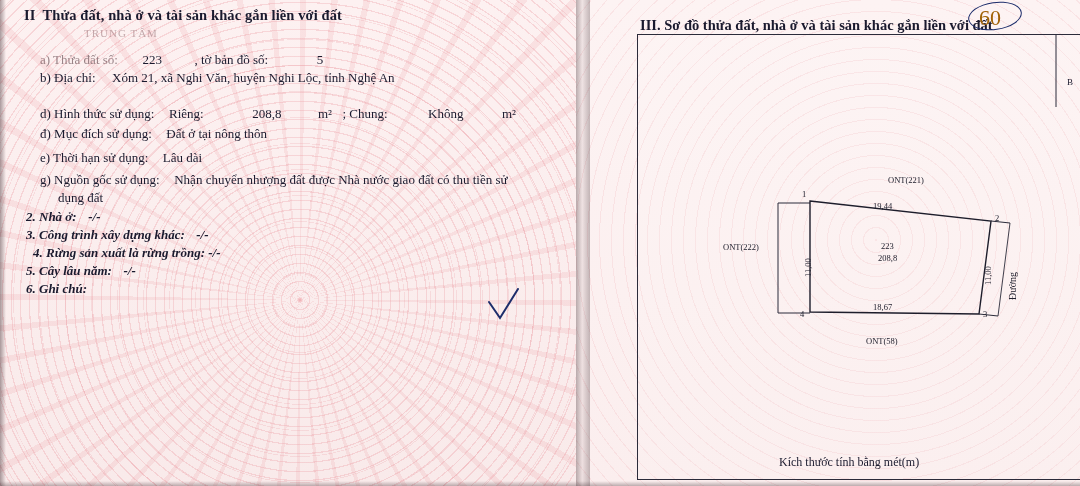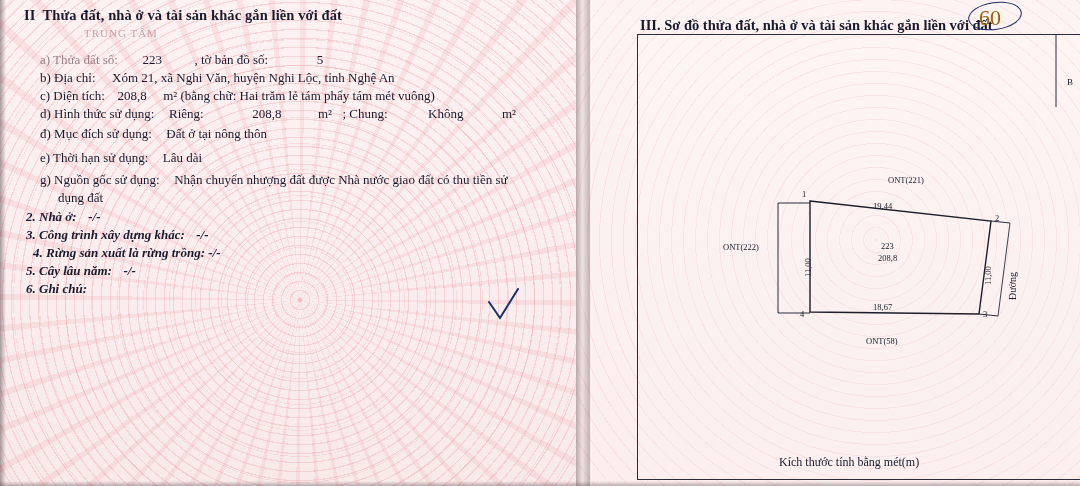--- a/index.html
+++ b/index.html
@@ -187,28 +187,20 @@
     <span style="display:inline-block;width:42px;"></span>
     <span>5</span>
   </div>
 
   <div class="row" style="left:40px; top:70px;">
     <span>b) Địa chỉ:</span>
     <span style="display:inline-block;width:10px;"></span>
     <span>Xóm 21, xã Nghi Văn, huyện Nghi Lộc, tỉnh Nghệ An</span>
   </div>
 
-  <div class="row" style="left:40px; top:88px;">
-    <span>c) Diện tích:</span>
-    <span style="display:inline-block;width:6px;"></span>
-    <span>208,8</span>
-    <span style="display:inline-block;width:10px;"></span>
-    <span class="unit-sup">m²</span>
-    <span>(bằng chữ: Hai trăm lẻ tám phẩy tám mét vuông)</span>
-  </div>
 
   <div class="row" style="left:40px; top:106px;">
     <span>d) Hình thức sử dụng:</span>
     <span style="display:inline-block;width:8px;"></span>
     <span>Riêng:</span>
     <span style="display:inline-block;width:42px;"></span>
     <span>208,8</span>
     <span style="display:inline-block;width:30px;"></span>
     <span>m²</span>
     <span style="display:inline-block;width:4px;"></span>

